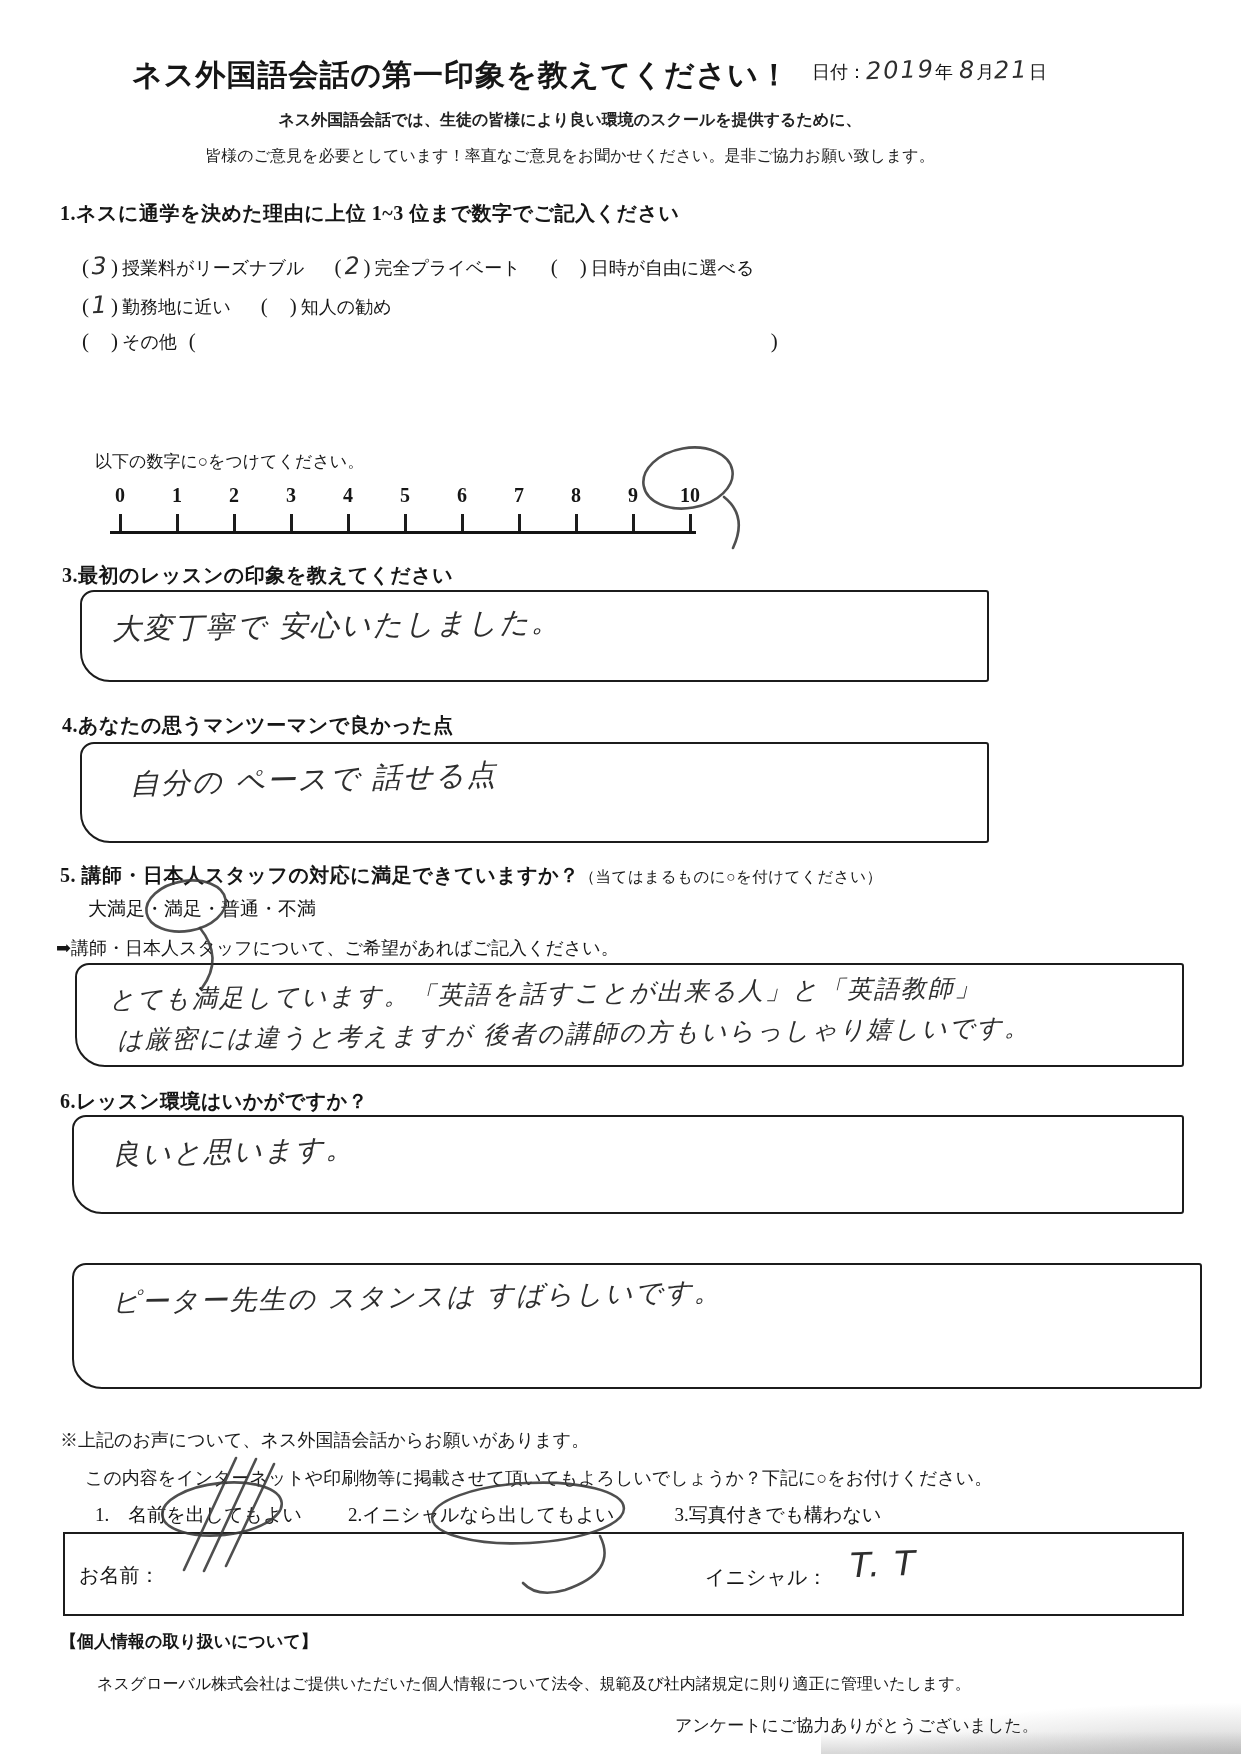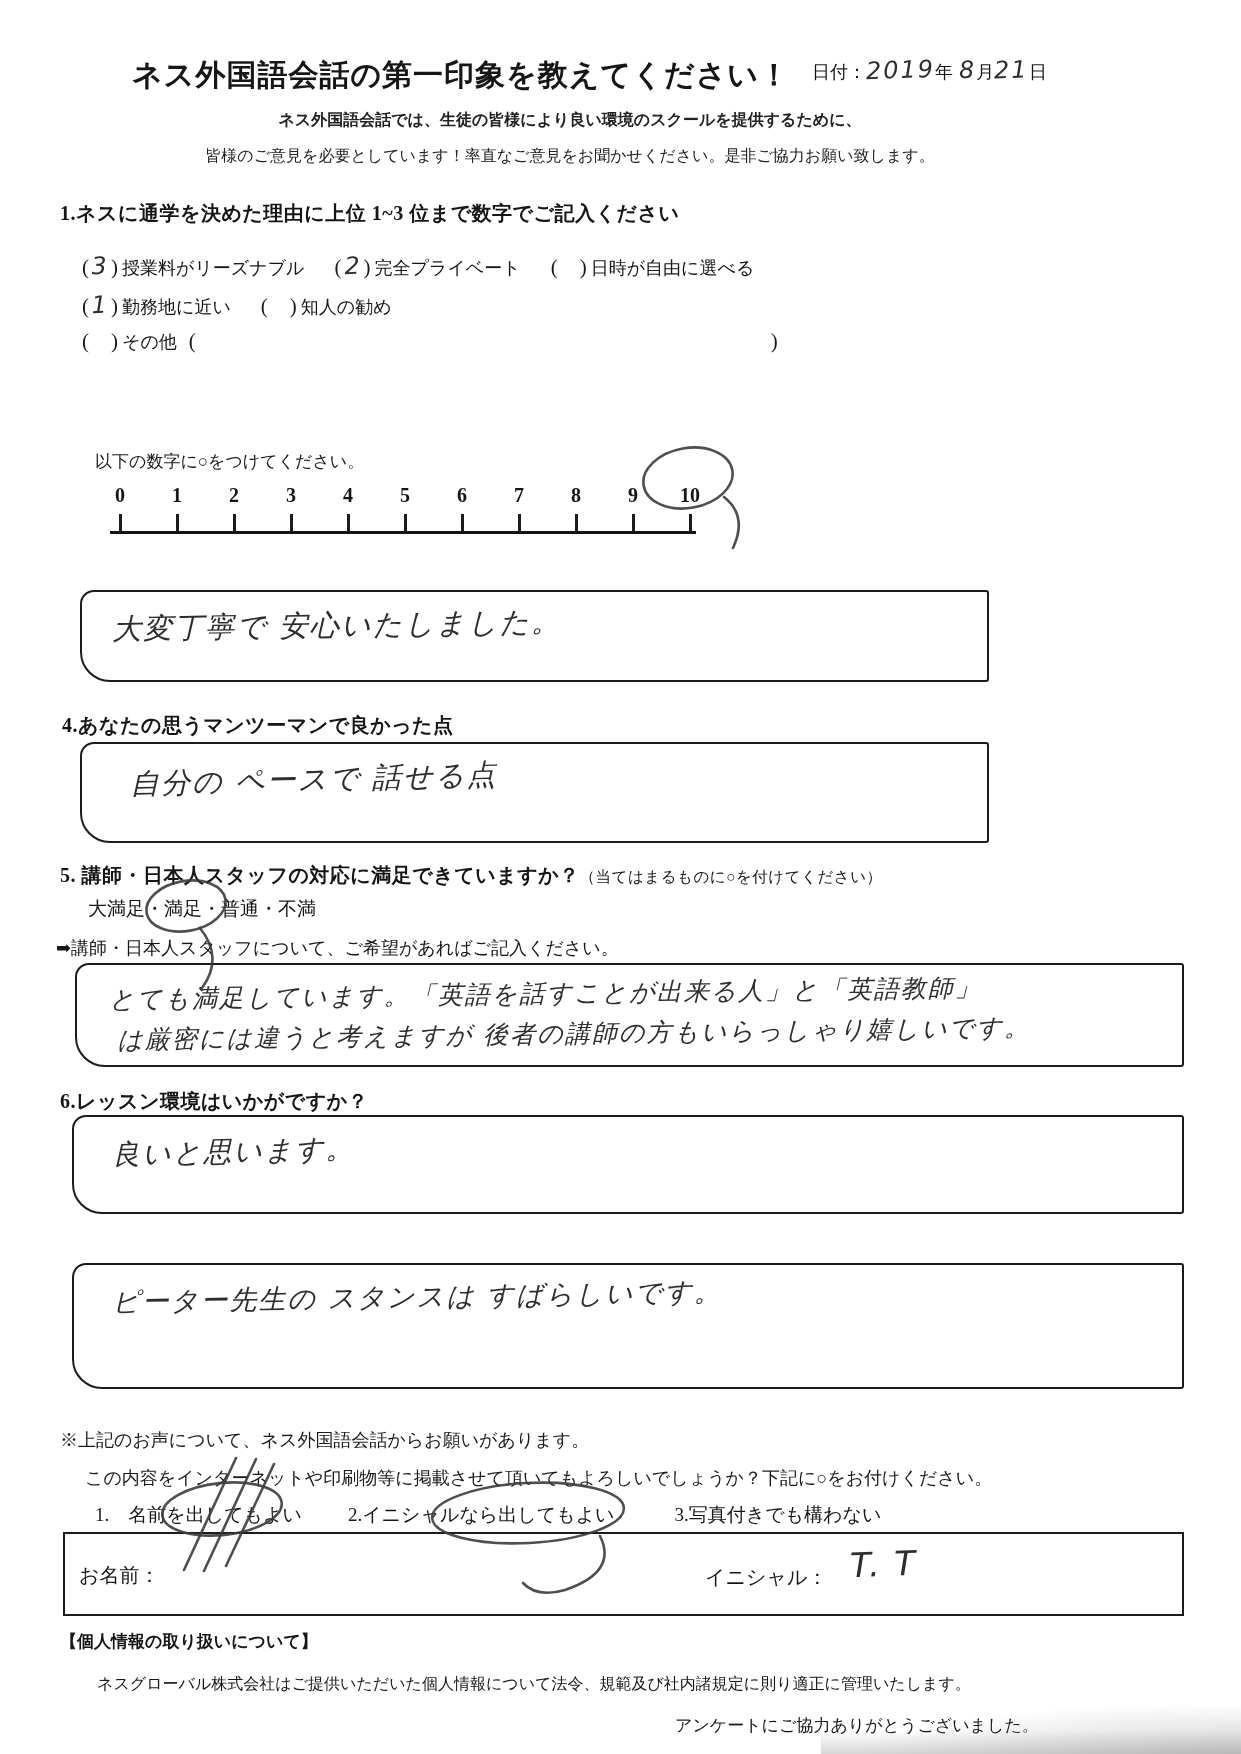--- a/index.html
+++ b/index.html
@@ -149,20 +149,21 @@
     <span class="tick" style="left:347px;top:514px;"></span>
     <span class="tick" style="left:404px;top:514px;"></span>
     <span class="tick" style="left:461px;top:514px;"></span>
     <span class="tick" style="left:518px;top:514px;"></span>
     <span class="tick" style="left:575px;top:514px;"></span>
     <span class="tick" style="left:632px;top:514px;"></span>
     <span class="tick" style="left:689px;top:514px;"></span>
     <span class="scale-line" style="left:110px;top:531px;width:586px;"></span>
   </div>
 
+  <div class="abs q-heading" style="left:62px;top:562px;">3.最初のレッスンの印象を教えてください</div>
   <div class="answer-box" style="left:80px;top:590px;width:905px;height:88px;">
     <span class="hw abs" style="left:30px;top:14px;font-size:29px;transform:rotate(-1deg);">大変丁寧で 安心いたしました。</span>
   </div>
 
   <div class="abs q-heading" style="left:62px;top:712px;">4.あなたの思うマンツーマンで良かった点</div>
   <div class="answer-box" style="left:80px;top:742px;width:905px;height:97px;">
     <span class="hw abs" style="left:48px;top:16px;font-size:29px;transform:rotate(-1.5deg);">自分の ペースで 話せる点</span>
   </div>
 
   <div class="abs q-heading" style="left:60px;top:862px;">
@@ -177,21 +178,21 @@
   <div class="answer-box" style="left:75px;top:963px;width:1105px;height:100px;">
     <span class="hw abs" style="left:32px;top:12px;font-size:25px;transform:rotate(-.8deg);">とても満足しています。「英語を話すことが出来る人」と「英語教師」</span>
     <span class="hw abs" style="left:40px;top:52px;font-size:25px;transform:rotate(-.8deg);">は厳密には違うと考えますが 後者の講師の方もいらっしゃり嬉しいです。</span>
   </div>
 
   <div class="abs q-heading" style="left:60px;top:1088px;">6.レッスン環境はいかがですか？</div>
   <div class="answer-box" style="left:72px;top:1115px;width:1108px;height:95px;">
     <span class="hw abs" style="left:38px;top:16px;font-size:28px;transform:rotate(-1.5deg);">良いと思います。</span>
   </div>
 
-  <div class="answer-box" style="left:72px;top:1263px;width:1108px;height:122px;">
+  <div class="answer-box" style="left:72px;top:1263px;width:1108px;height:122px;padding-left:18px;">
     <span class="hw abs" style="left:38px;top:14px;font-size:27px;transform:rotate(-1deg);">ピーター先生の スタンスは すばらしいです。</span>
   </div>
 
   <div class="abs footer-text" style="left:60px;top:1428px;">※上記のお声について、ネス外国語会話からお願いがあります。</div>
   <div class="abs footer-text" style="left:85px;top:1466px;">この内容をインターネットや印刷物等に掲載させて頂いてもよろしいでしょうか？下記に○をお付けください。</div>
   <div class="abs choices" style="left:95px;top:1502px;">
     <span>1.　名前を出してもよい</span>
     <span style="margin-left:46px;">2.イニシャルなら出してもよい</span>
     <span style="margin-left:60px;">3.写真付きでも構わない</span>
   </div>

